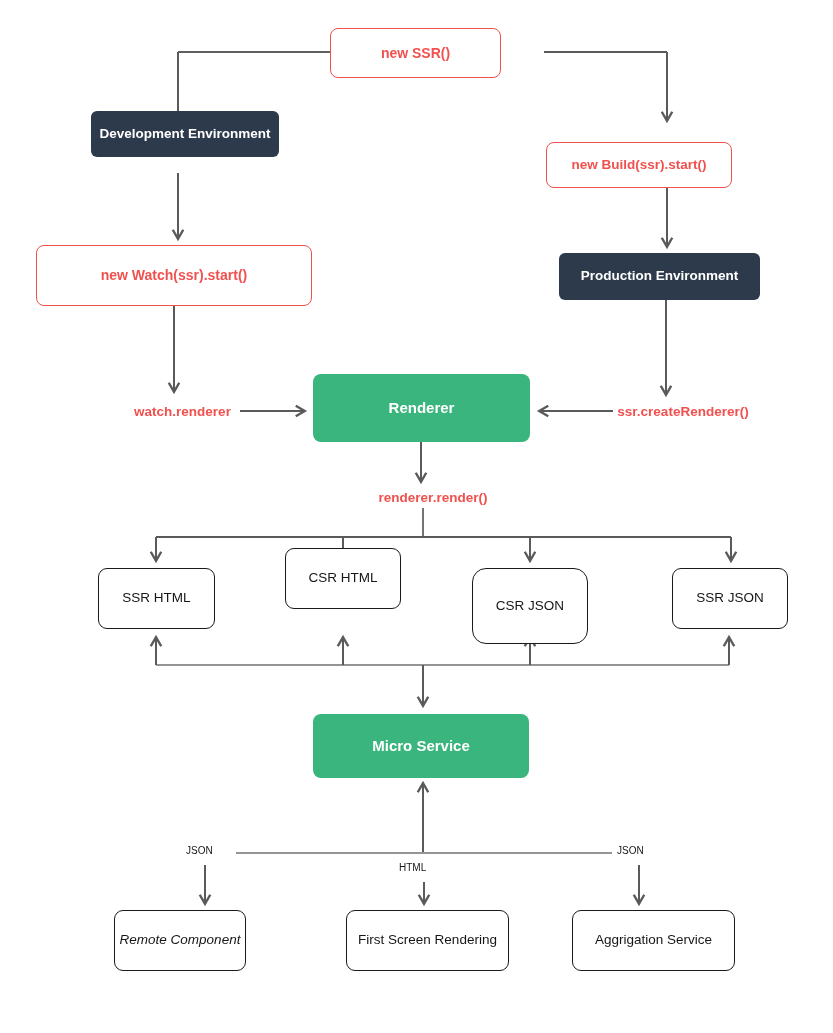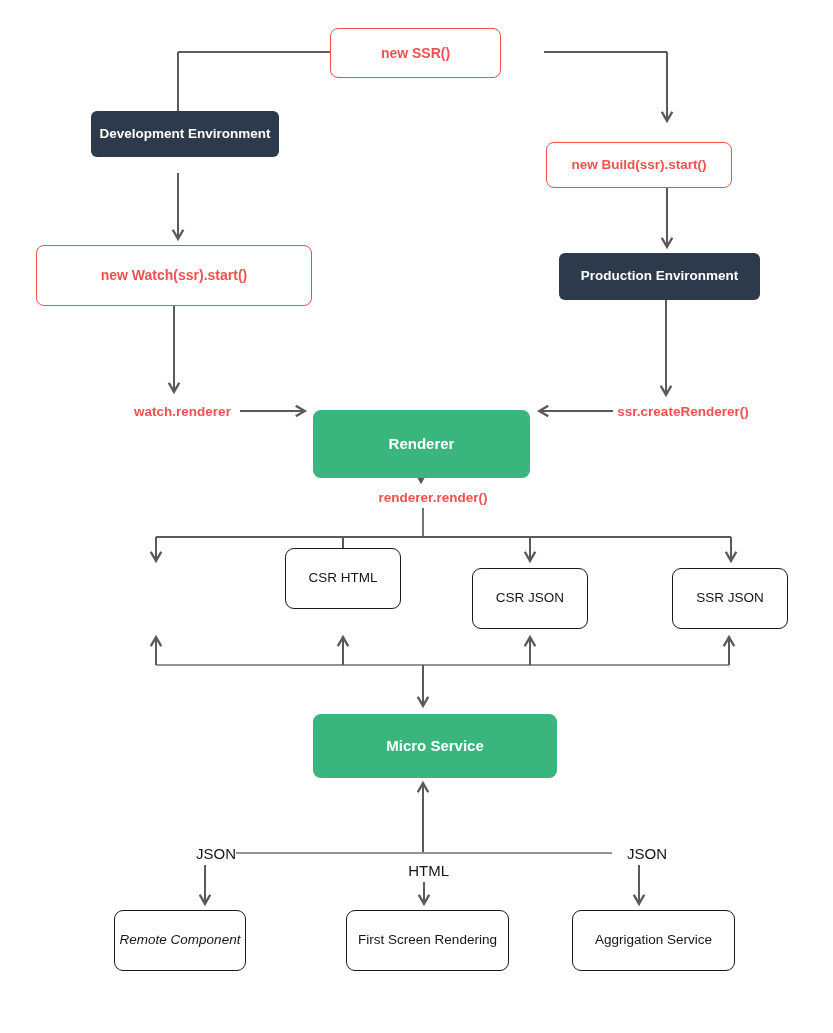--- a/index.html
+++ b/index.html
@@ -30,22 +30,22 @@
   }
   .plain{
     border:1.5px solid #1a1a1a;border-radius:9px;
     color:#161616;font-size:13.5px;background:#ffffff;
   }
   .code-label{
     position:absolute;color:#f0514e;font-weight:bold;font-size:13.5px;
     text-align:center;white-space:nowrap;
   }
   .edge-label{
-    position:absolute;color:#161616;font-size:15px;
-    text-align:right;white-space:nowrap;
+    position:absolute;color:#161616;font-size:10px;
+    text-align:left;white-space:nowrap;
   }
 </style>
 </head>
 <body>
 
 <div id="canvas">
 
   <svg id="wires" viewBox="0 0 833 1033" xmlns="http://www.w3.org/2000/svg">
     <defs>
       <marker id="arr" viewBox="0 0 10 10" refX="7.5" refY="5" markerWidth="7.5" markerHeight="7.5" orient="auto-start-reverse">
@@ -104,34 +104,35 @@
   <div class="box dark" style="left:91px;top:111px;width:188px;height:46px;">Development Environment</div>
 
   <div class="box red-outline" style="left:546px;top:142px;width:186px;height:46px;font-size:13.5px;">new Build(ssr).start()</div>
 
   <div class="box red-outline" style="left:36px;top:245px;width:276px;height:61px;">new Watch(ssr).start()</div>
 
   <div class="box dark" style="left:559px;top:253px;width:201px;height:47px;">Production Environment</div>
 
   <div class="code-label" style="left:110px;top:404px;width:145px;">watch.renderer</div>
 
-  <div class="box green" style="left:313px;top:374px;width:217px;height:68px;margin-top:36px;">Renderer</div>
+  <div class="box green" style="left:313px;top:374px;width:217px;height:68px;">Renderer</div>
 
   <div class="code-label" style="left:598px;top:404px;width:170px;">ssr.createRenderer()</div>
 
   <div class="code-label" style="left:363px;top:490px;width:140px;">renderer.render()</div>
 
+  <div class="box plain" style="left:98px;top:568px;width:117px;height:61px;">SSR HTML</div>
 
   <div class="box plain" style="left:285px;top:548px;width:116px;height:61px;">CSR HTML</div>
 
-  <div class="box plain" style="left:472px;top:568px;width:116px;height:61px;">CSR JSON</div>
+  <div class="box plain" style="left:472px;top:568px;width:116px;height:76px;border-radius:14px;">CSR JSON</div>
 
   <div class="box plain" style="left:672px;top:568px;width:116px;height:61px;">SSR JSON</div>
 
-  <div class="box green" style="left:313px;top:714px;width:244px;height:64px;">Micro Service</div>
+  <div class="box green" style="left:313px;top:714px;width:216px;height:64px;">Micro Service</div>
 
   <div class="edge-label" style="left:186px;top:845px;width:50px;">JSON</div>
 
   <div class="edge-label" style="left:399px;top:862px;width:50px;">HTML</div>
 
   <div class="edge-label" style="left:617px;top:845px;width:50px;">JSON</div>
 
   <div class="box plain" style="left:114px;top:910px;width:132px;height:61px;font-style:italic;">Remote Component</div>
 
   <div class="box plain" style="left:346px;top:910px;width:163px;height:61px;">First Screen Rendering</div>

